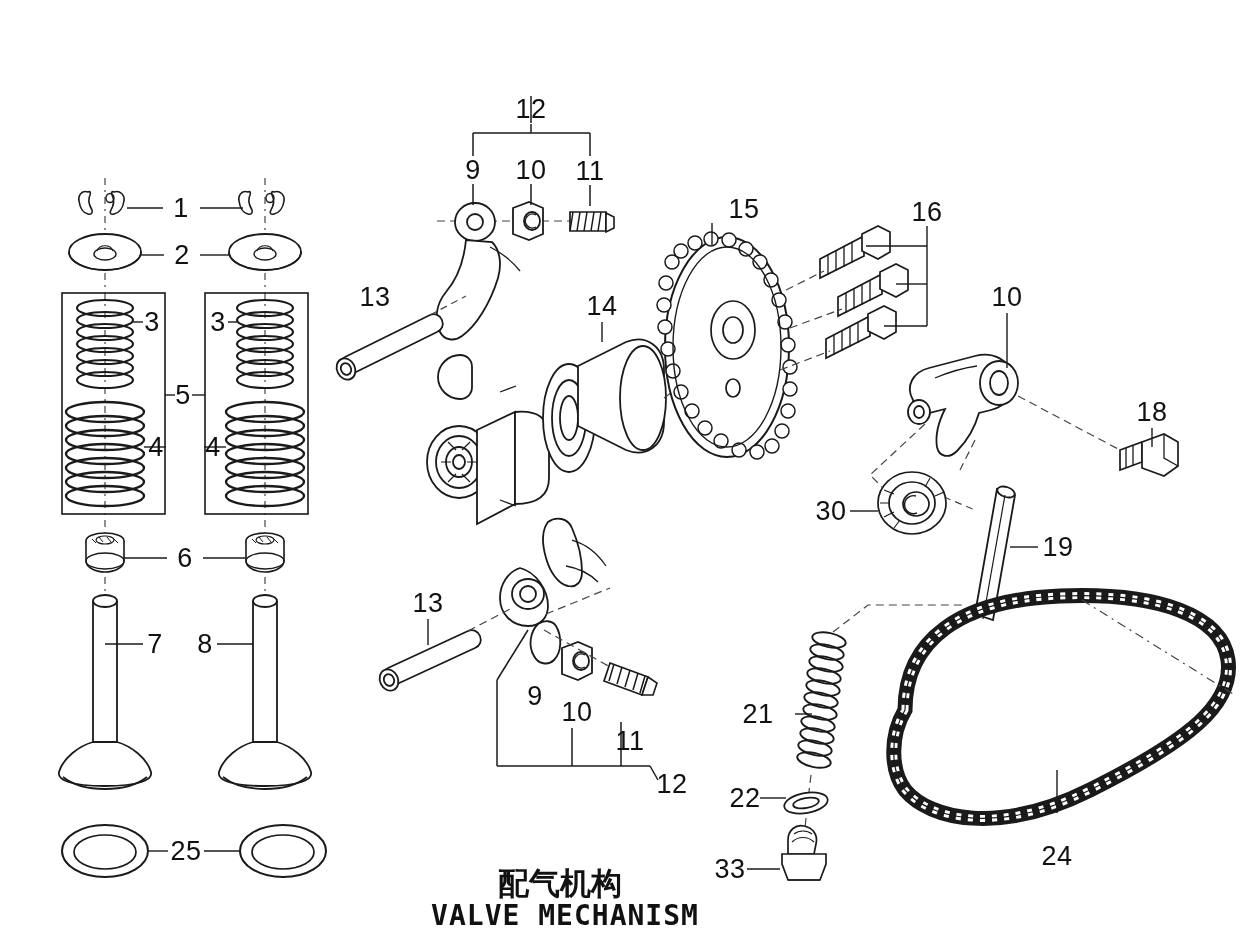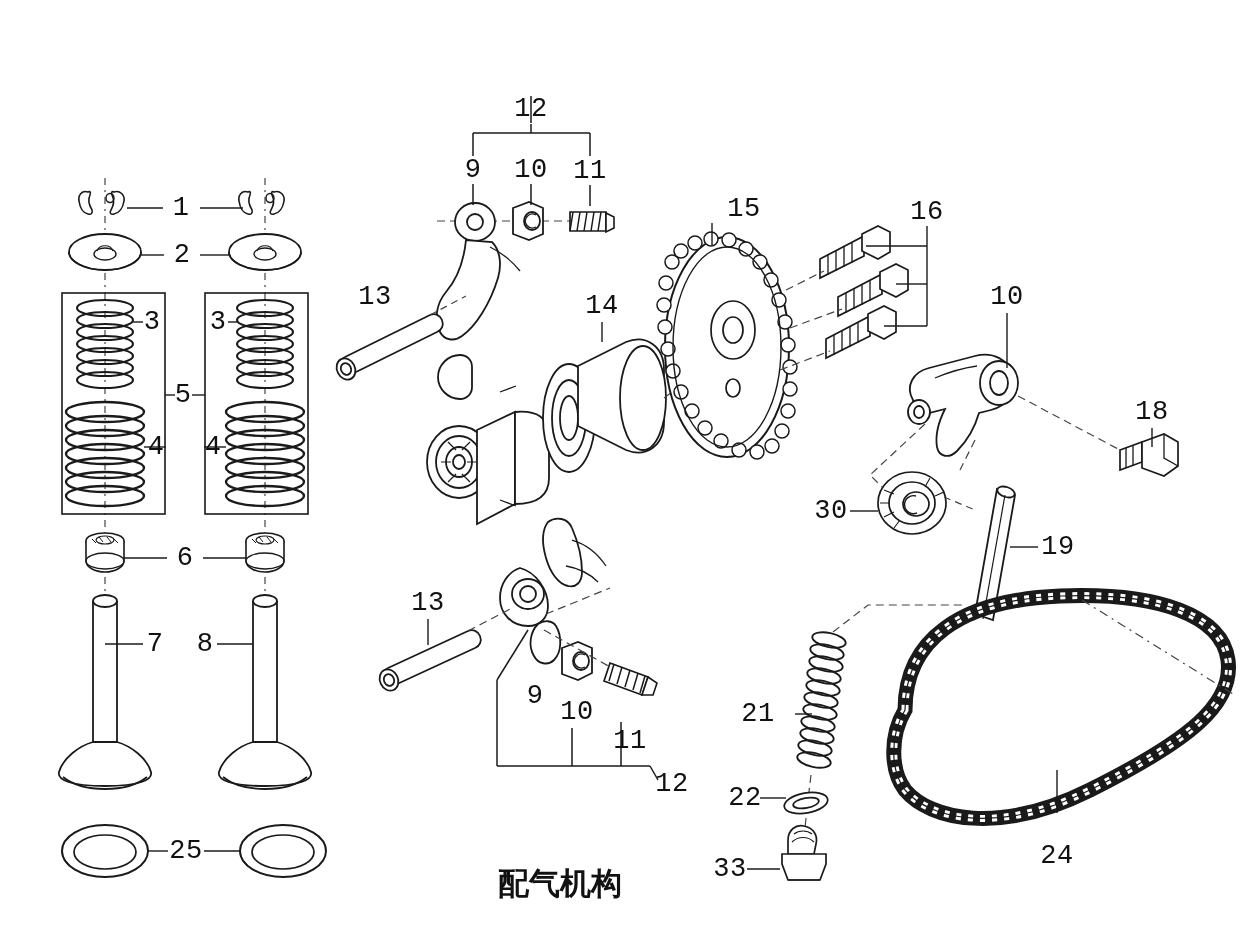--- a/index.html
+++ b/index.html
@@ -1,19 +1,19 @@
 <!DOCTYPE html>
 <html><head>
 <meta charset="utf-8">
 <style>
   html,body{margin:0;padding:0;background:#fff;}
   body{width:1241px;height:935px;font-family:"Liberation Serif",serif;overflow:hidden;}
   #sheet{position:relative;width:1241px;height:935px;background:#ffffff;}
   #art{position:absolute;left:0;top:0;width:1241px;height:935px;}
-  .lbl{position:absolute;font-family:Liberation Mono, monospace;font-size:27px;color:#111;
+  .lbl{position:absolute;font-family:Liberation Sans, sans-serif;font-size:27px;color:#111;
        line-height:1;white-space:nowrap;transform:translate(-50%,-50%);letter-spacing:.5px;}
   .title-cn{position:absolute;left:560px;top:884px;transform:translate(-50%,-50%);
             font-family:"DejaVu Sans",sans-serif;font-size:31px;font-weight:700;color:#111;white-space:nowrap;}
   .title-en{position:absolute;left:565px;top:915px;transform:translate(-50%,-50%);
             font-family:"DejaVu Sans Mono","Liberation Mono",monospace;font-size:28px;font-weight:700;
             color:#111;white-space:nowrap;letter-spacing:1px;}
 </style>
 </head>
 <body>
 
@@ -465,14 +465,15 @@
   <div class="lbl" style="left:730px;top:869px">33</div>
   <div class="lbl" style="left:1057px;top:856px">24</div>
   <div class="lbl" style="left:186px;top:851px">25</div>
   <div class="lbl" style="left:535px;top:696px">9</div>
   <div class="lbl" style="left:577px;top:712px">10</div>
   <div class="lbl" style="left:630px;top:741px">11</div>
   <div class="lbl" style="left:672px;top:784px">12</div>
   <div class="lbl" style="left:428px;top:603px">13</div>
 
   <div class="title-cn">配气机构</div>
+  <div class="title-en">VALVE MECHANISM</div>
 
 </div>
 
 </body></html>

